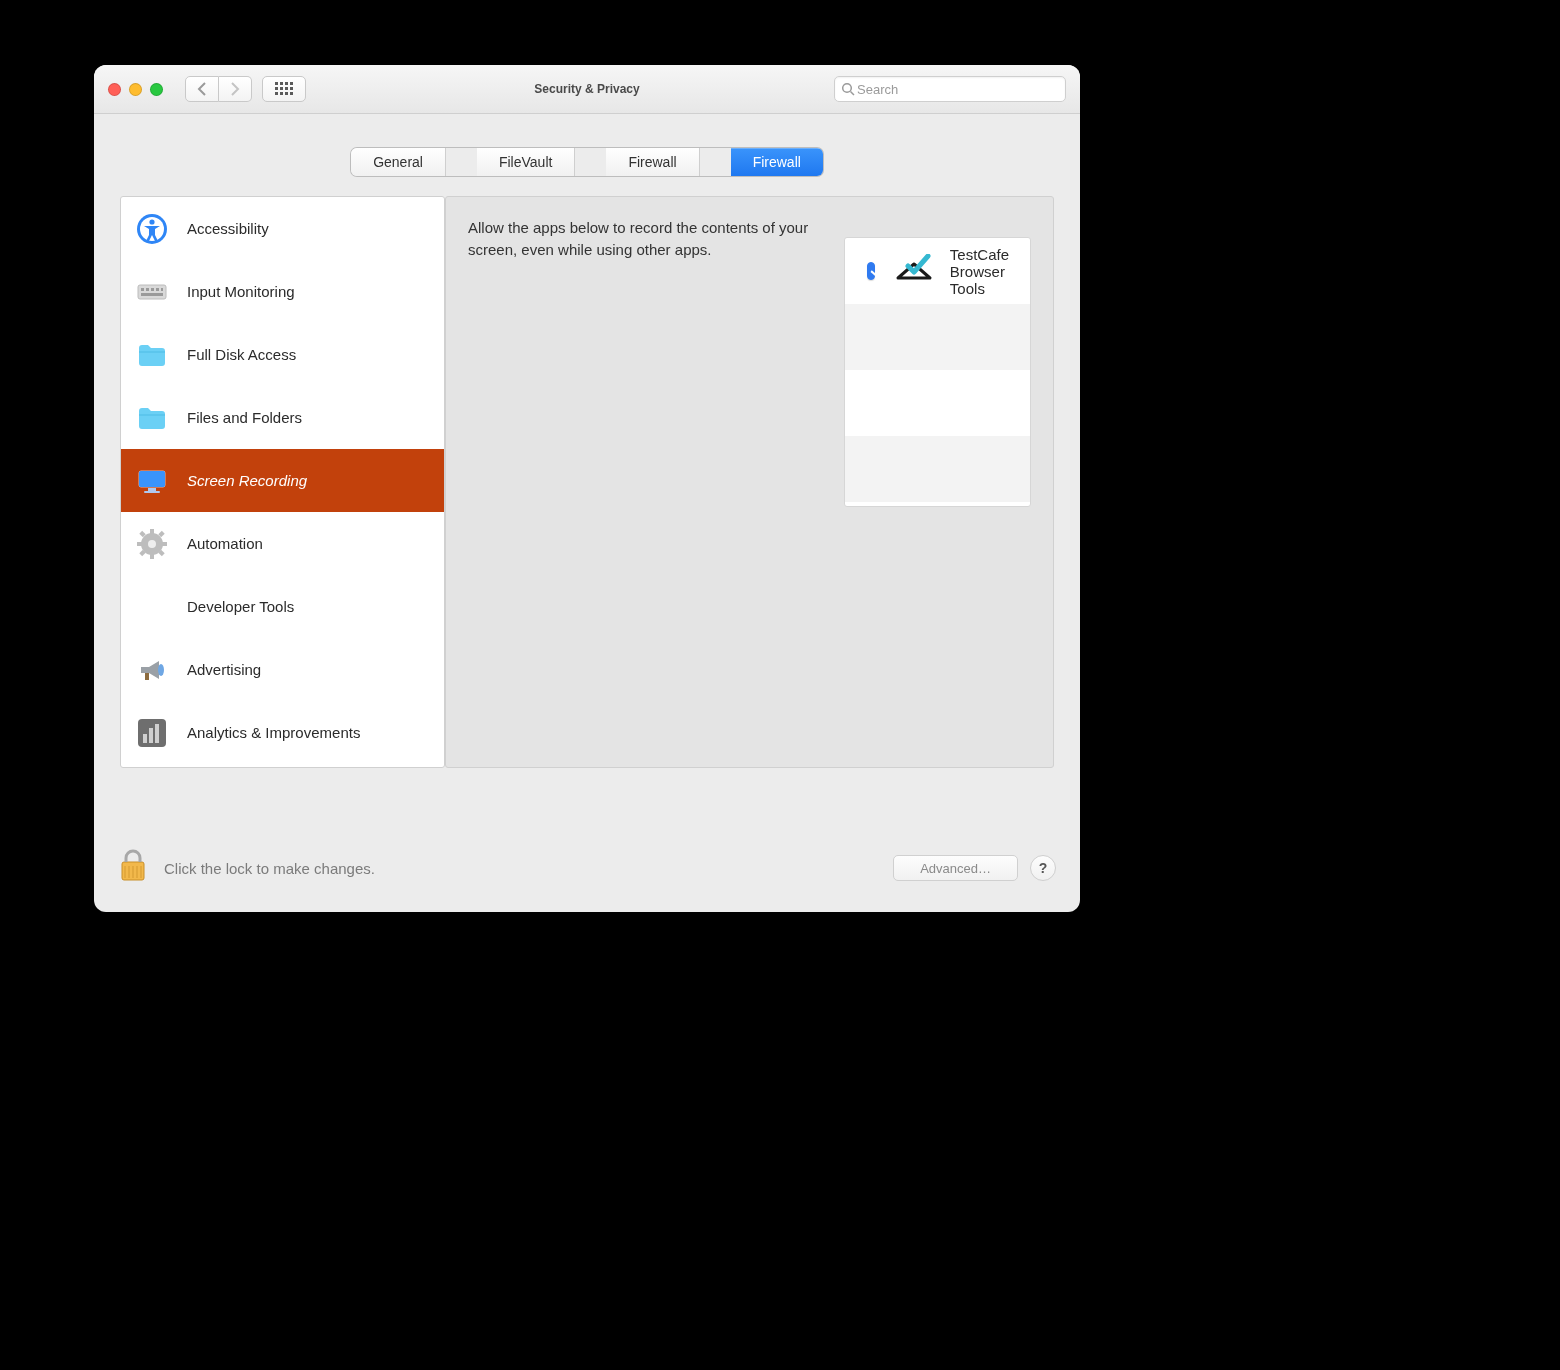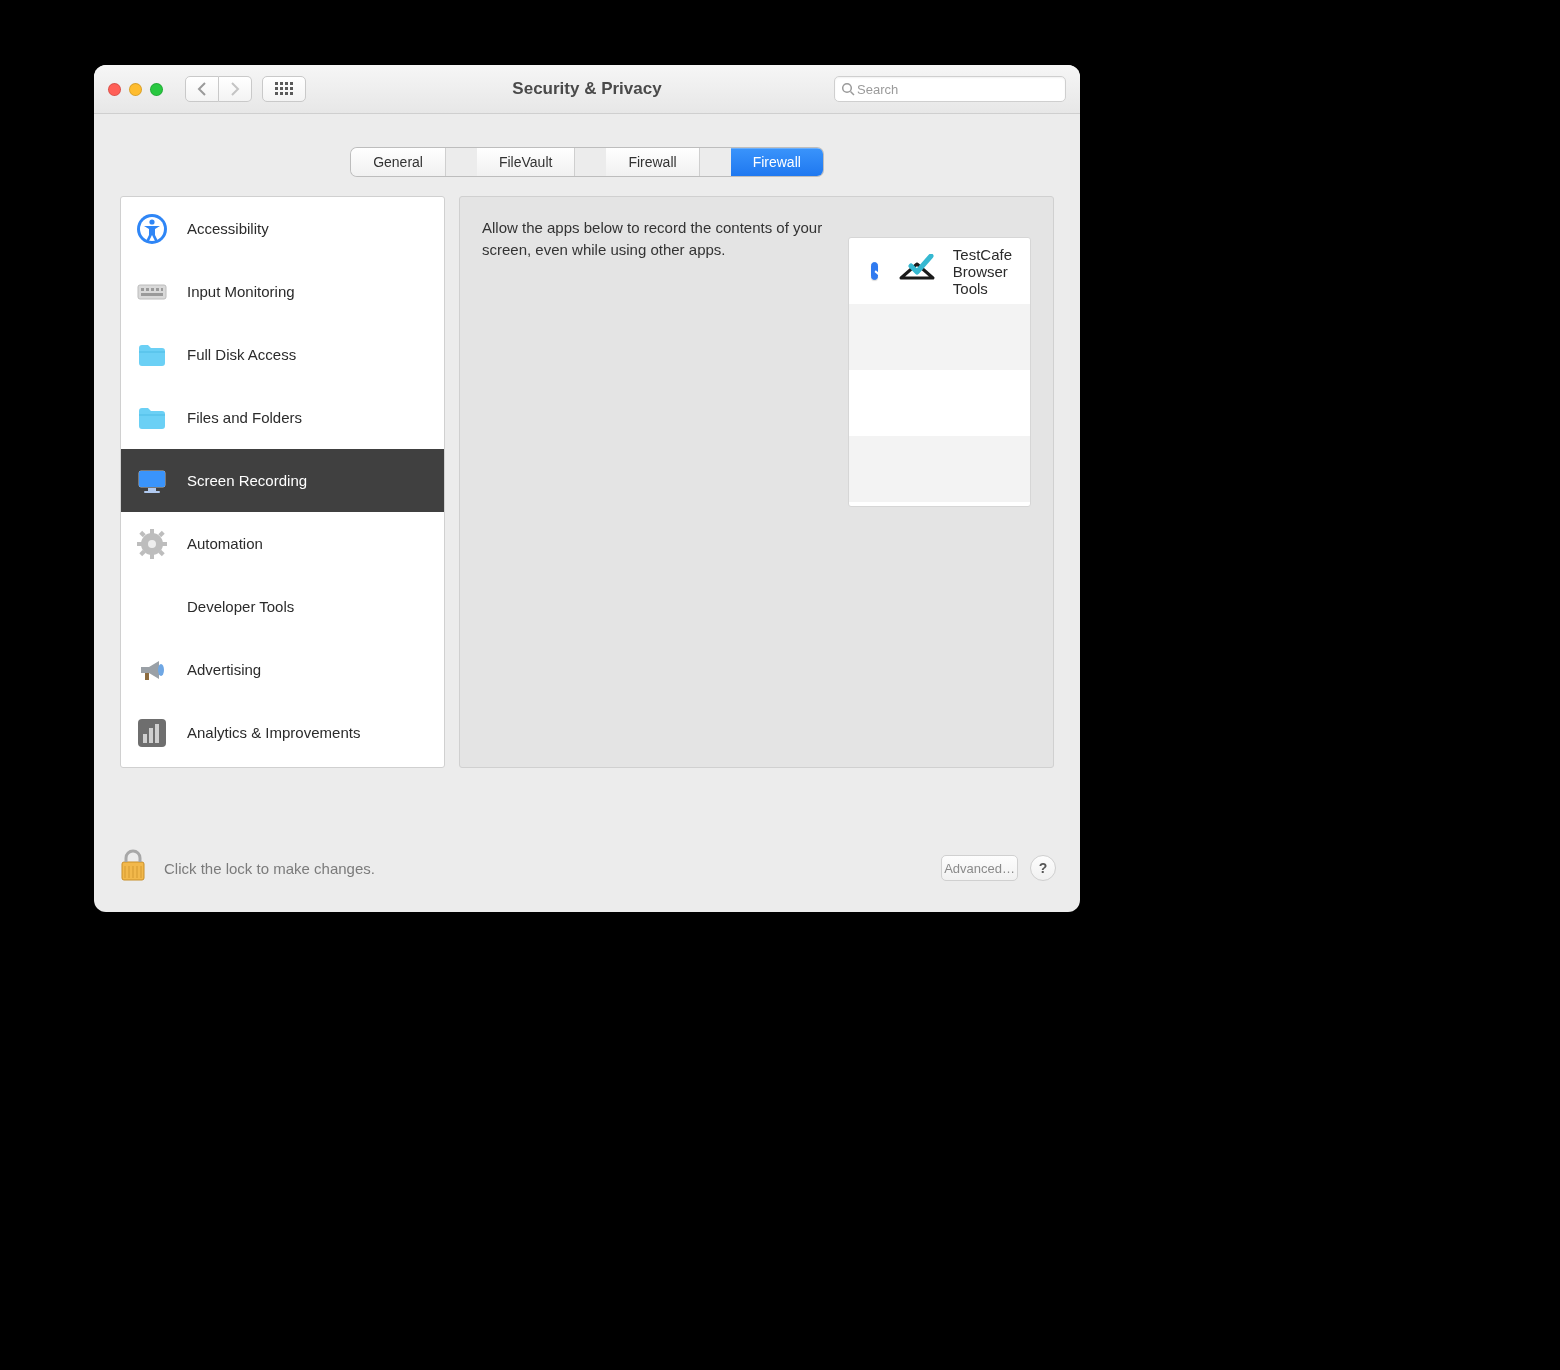--- a/index.html
+++ b/index.html
@@ -43,21 +43,21 @@
   .seg.disabled { color:#b0b0b0; }
   .grid-btn {
     height: 24px; width: 42px;
     margin-left: 10px;
     background: linear-gradient(#ffffff,#f3f3f3);
     border: 1px solid #c9c9c9; border-radius: 5px;
     display:flex; align-items:center; justify-content:center;
   }
   .title {
     position: absolute; left: 0; right: 0; text-align: center;
-    font-size: 17px; font-weight: 600; color: #4a4a4a;
+    font-size: 12px; font-weight: 600; color: #4a4a4a;
     pointer-events: none;
   }
   .search-wrap {
     margin-left: auto;
     width: 218px; height: 24px;
     background: #fff;
     border: 1px solid #cfcfcf; border-radius: 5px;
     display: flex; align-items: center; padding: 0 6px;
     box-shadow: inset 0 1px 2px rgba(0,0,0,0.06);
   }
@@ -83,37 +83,37 @@
   }
   .tab:last-child { border-right:none; }
   .tab.active {
     background: linear-gradient(#3a94fb,#1f78f0);
     color: #fff; font-weight: 500;
     box-shadow: inset 0 1px 0 rgba(255,255,255,0.25);
   }
 
   .panel {
     margin: 20px 26px 16px 26px;
-    display: flex; gap: 14px;
+    display: flex; 
     height: 572px;
   }
   .sidebar {
     width: 323px; background: #fff;
     border: 1px solid #d0d0d0; border-radius: 3px;
     overflow: hidden;
   }
   .side-item {
     height: 63px;
     display:flex; align-items:center;
     padding-left: 10px;
     gap: 14px;
     font-size: 15px; color:#2b2b2b;
   }
   .side-item.selected {
-    background: #404040; color: #fff;
+    background: #c2410c; color: #fff; font-style: italic;
   }
   .side-item .icon-box { width: 42px; height: 42px; display:flex; align-items:center; justify-content:center; }
   .side-label { }
 
   .content {
     flex: 1; background: #e4e4e4;
     border: 1px solid #d0d0d0; border-radius: 3px;
     padding: 20px 22px;
     display:flex; flex-direction:row;
   }
@@ -146,21 +146,21 @@
 
   .footer {
     position:absolute; left:0; right:0; bottom:0;
     height: 88px; display:flex; align-items:center;
     padding: 0 24px;
   }
   .lock-area { display:flex; align-items:center; gap:16px; }
   .lock-text { font-size: 15px; color:#7b7b7b; }
   .adv-btn {
     margin-left:auto;
-    height: 24px; padding: 0 2px;
+    height: 24px; padding: 0 26px;
     background: linear-gradient(#fdfdfd,#f1f1f1);
     border: 1px solid #d0d0d0; border-radius: 5px;
     font-size: 13px; color:#8a8a8a;
     display:flex; align-items:center;
   }
   .help-btn {
     width: 24px; height: 24px; margin-left: 12px;
     border-radius: 50%;
     background: linear-gradient(#fdfdfd,#f1f1f1);
     border: 1px solid #cfcfcf;

